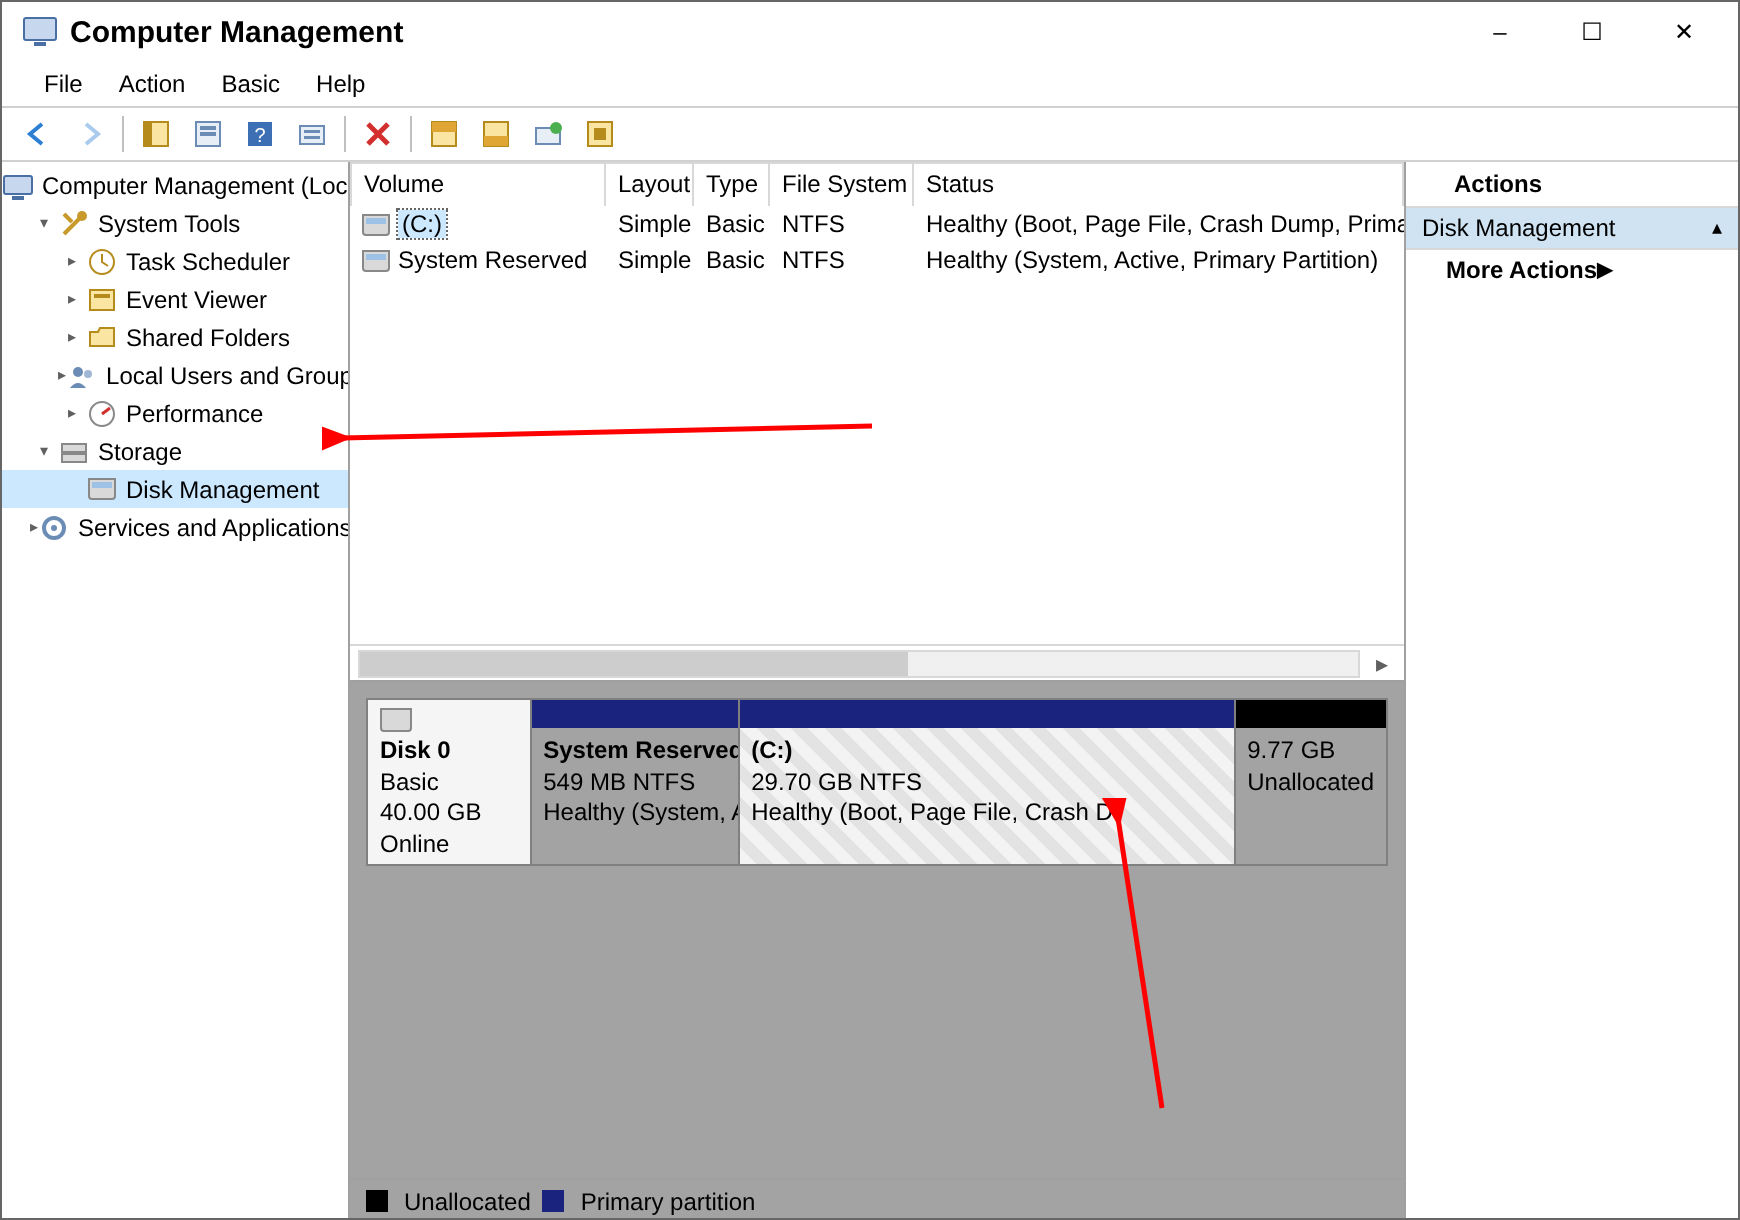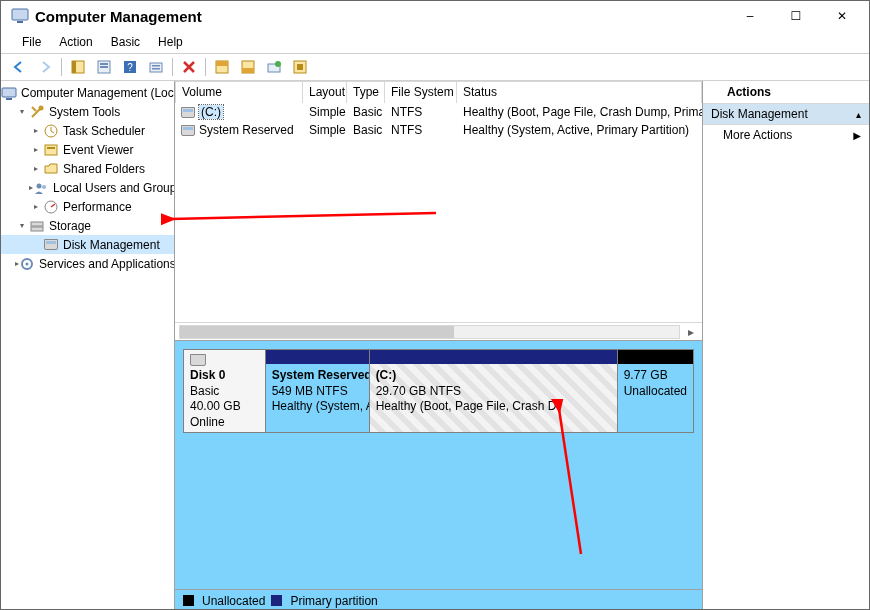--- a/index.html
+++ b/index.html
@@ -80,21 +80,21 @@
   .vol-body { flex: 1; overflow: auto; }
   .vol-scroll { display:flex; align-items:center; height:18px; border-top:1px solid #d8d8d8; padding:0 4px; }
   .vol-scroll .track { flex:1; height:14px; background:#f0f0f0; border:1px solid #d8d8d8; margin-right:4px;}
   .vol-scroll .thumb { width:55%; height:100%; background:#cdcdcd;}
   .vol-scroll .rarr { width:14px; text-align:center; color:#606060; }
 
   .drive-glyph { width:14px; height:11px; background:#d9d9d9; border:1px solid #888; border-radius:0 0 2px 2px; position:relative; margin-right:4px;}
   .drive-glyph::after { content:""; position:absolute; left:1px; right:1px; top:1px; height:3px; background:#9ec2e6; }
 
   
-  .graph { flex: 1; display: flex; flex-direction: column; background:#7dd3fc; min-height:0;}
+  .graph { flex: 1; display: flex; flex-direction: column; background:#a3a3a3; min-height:0;}
   .disk-row { display:flex; margin:8px; border:1px solid #808080; height:84px; }
   .disk-info {
     width: 88px; background:#f5f5f5; border-right:1px solid #808080;
     padding:4px 6px; line-height:1.3;
   }
   .disk-info .dname { font-weight:bold; }
   .disk-glyph { width:16px; height:12px; background:#d9d9d9; border:1px solid #888; border-radius:0 0 2px 2px; margin-bottom:2px;}
   .parts { flex:1; display:flex; }
   .part { border-right:1px solid #808080; display:flex; flex-direction:column; min-width:0;}
   .part:last-child { border-right:none; }
@@ -106,21 +106,21 @@
   .legend { height:22px; border-top:1px solid #a0a0a0; display:flex; align-items:center; gap:6px; padding:0 8px;}
   .swatch { width:11px; height:11px; display:inline-block; margin-right:2px;}
 
   
   .actions { width: 166px; min-width:166px; background:#fff;}
   .actions-title { padding:4px 24px; font-weight:bold; border-bottom:1px solid #d8d8d8;}
   .actions-sel {
     display:flex; align-items:center; justify-content:space-between;
     padding:3px 8px; background:#cfe3f2; border-bottom:1px solid #d8d8d8;
   }
-  .actions-item { display:flex; align-items:center; justify-content:space-between; padding:3px 8px 3px 20px; }
+  .actions-item { display:flex; align-items:center; justify-content:flex-start; padding:3px 8px 3px 20px;font-weight:bold; }
   .actions-item .arr { font-size:10px; }
 
   .arrow-annot { position:absolute; pointer-events:none; }
 
 </style>
 </head>
 <body>
 
 <div class="titlebar">
   <span class="app-icon">

